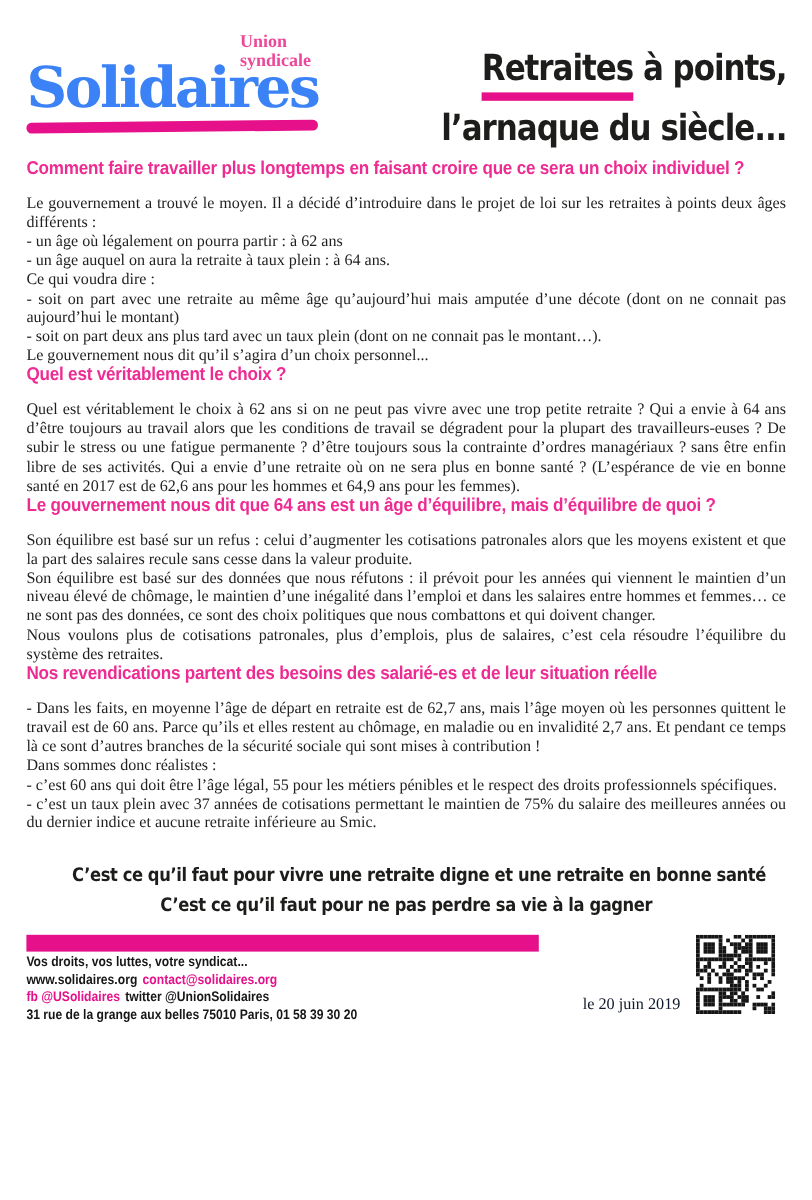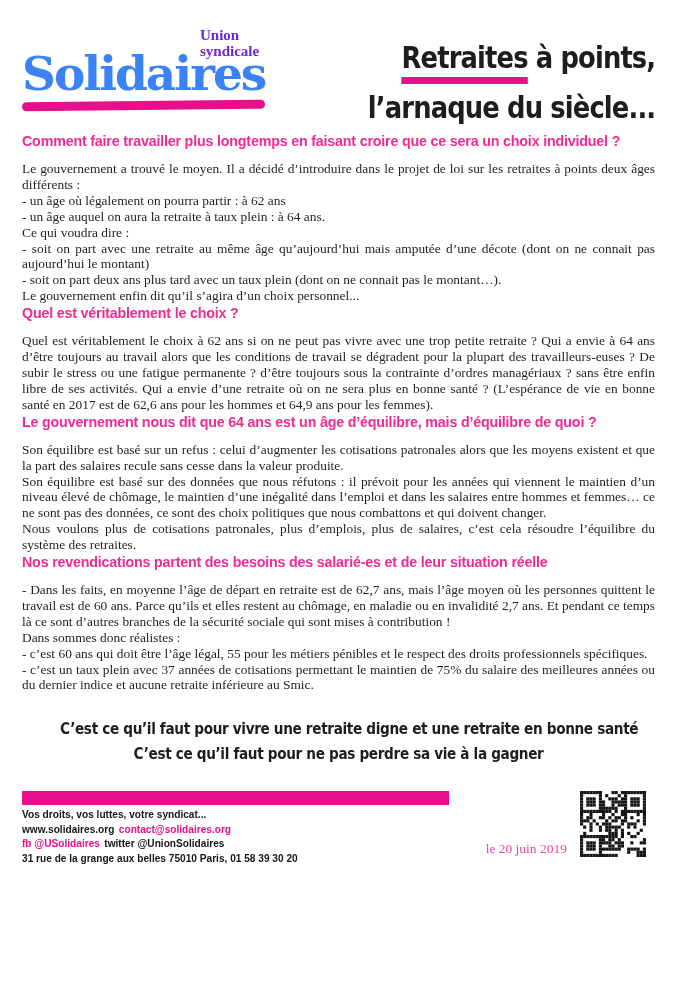--- a/index.html
+++ b/index.html
@@ -7,21 +7,21 @@
 
   .page {
     width:677px; height:1000px; margin:0 auto; box-sizing:border-box;
     padding:26px 22px 0; background:#fff; overflow:hidden; position:relative;
     font-family:"Liberation Serif", serif; color:var(--ink);
   }
 
   
   .header { display:flex; justify-content:space-between; align-items:flex-start; height:106px; }
   .logo { position:relative; width:268px; flex:none; }
-  .union { position:absolute; left:178px; top:2px; font-weight:bold; font-size:15px; line-height:1.05; color:#6d28d9; }
+  .union { position:absolute; left:178px; top:2px; font-weight:bold; font-size:15px; line-height:1.05; color:#ec4899; }
   .solidaires { font-family:"DejaVu Serif", serif; font-weight:bold; font-size:47px;
     letter-spacing:-2px; line-height:1; padding-top:24px; color:#3b82f6; }
   .brush { height:9px; width:243px; background:var(--pink); border-radius:6px/70%;
     margin-top:4px; transform:rotate(-0.6deg); }
 
   .title { text-align:right; font-family:"DejaVu Sans", sans-serif; font-weight:bold;
     color:#1d1d1b; font-size:30px; line-height:47px; letter-spacing:-1px; white-space:nowrap;
     transform:scaleX(0.86); transform-origin:right top; padding-top:8px; }
   .title .u { display:inline-block; border-bottom:7px solid var(--pink); padding-bottom:1px; line-height:36px; }
 
@@ -31,28 +31,28 @@
     color:var(--pink-heading); font-size:15.5px; letter-spacing:-0.2px; white-space:nowrap;
     transform:scaleX(0.92); transform-origin:left center; }
   .bp { margin:0; font-size:13.4px; line-height:15.9px; text-align:justify; }
 
   
   .slogan { margin-top:24px; text-align:center; font-family:"DejaVu Sans", sans-serif;
     font-weight:bold; font-size:15.5px; line-height:25px; color:#1d1d1b; letter-spacing:-0.4px;
     white-space:nowrap; transform:scaleX(0.88); transform-origin:center top; }
 
   
-  .footerx { position:relative; margin-top:24px; height:80px; }
+  .footerx { position:relative; margin-top:12px; height:80px; }
   .bar { width:427px; height:14px; background:var(--pink); }
   .contact { margin-top:2px; font-family:"Liberation Sans", sans-serif; font-weight:bold;
     font-size:11.5px; line-height:14.4px; white-space:nowrap; color:#161616;
     transform:scaleX(0.88); transform-origin:left top; }
   .contact .pink { color:var(--pink); }
   .sp { margin-left:5px; }
-  .date { position:absolute; right:88px; top:50px; font-size:13.5px; color:#ec4899; }
+  .date { position:absolute; right:88px; top:50px; font-size:13.5px; color:#0f172a; }
   .qr { position:absolute; right:9px; top:0; width:66px; height:66px; }
   .qr svg rect { fill:#151515; }
 </style>
 </head>
 <body>
 
 <div class="page">
 
   <header class="header">
     <div class="logo">
@@ -73,21 +73,21 @@
   <main>
   <section class="section">
     <h2 class="h">Comment faire travailler plus longtemps en faisant croire que ce sera un choix individuel ?</h2>
     <div>
           <p class="bp">Le gouvernement a trouvé le moyen. Il a décidé d’introduire dans le projet de loi sur les retraites à points deux âges différents :</p>
           <p class="bp">- un âge où légalement on pourra partir : à 62 ans</p>
           <p class="bp">- un âge auquel on aura la retraite à taux plein : à 64 ans.</p>
           <p class="bp">Ce qui voudra dire :</p>
           <p class="bp">- soit on part avec une retraite au même âge qu’aujourd’hui mais amputée d’une décote (dont on ne connait pas aujourd’hui le montant)</p>
           <p class="bp">- soit on part deux ans plus tard avec un taux plein (dont on ne connait pas le montant…).</p>
-          <p class="bp">Le gouvernement enfin dit qu’il s’agira d’un choix personnel...</p>
+          <p class="bp">Le gouvernement nous dit qu’il s’agira d’un choix personnel...</p>
         </div>
   </section>
 
   <section class="section">
     <h2 class="h">Quel est véritablement le choix ?</h2>
     <div>
           <p class="bp">Quel est véritablement le choix à 62 ans si on ne peut pas vivre avec une trop petite retraite ? Qui a envie à 64 ans d’être toujours au travail alors que les conditions de travail se dégradent pour la plupart des travailleurs-euses ? De subir le stress ou une fatigue permanente ? d’être toujours sous la contrainte d’ordres managériaux ? sans être enfin libre de ses activités. Qui a envie d’une retraite où on ne sera plus en bonne santé ? (L’espérance de vie en bonne santé en 2017 est de 62,6 ans pour les hommes et 64,9 ans pour les femmes).</p>
         </div>
   </section>
 

